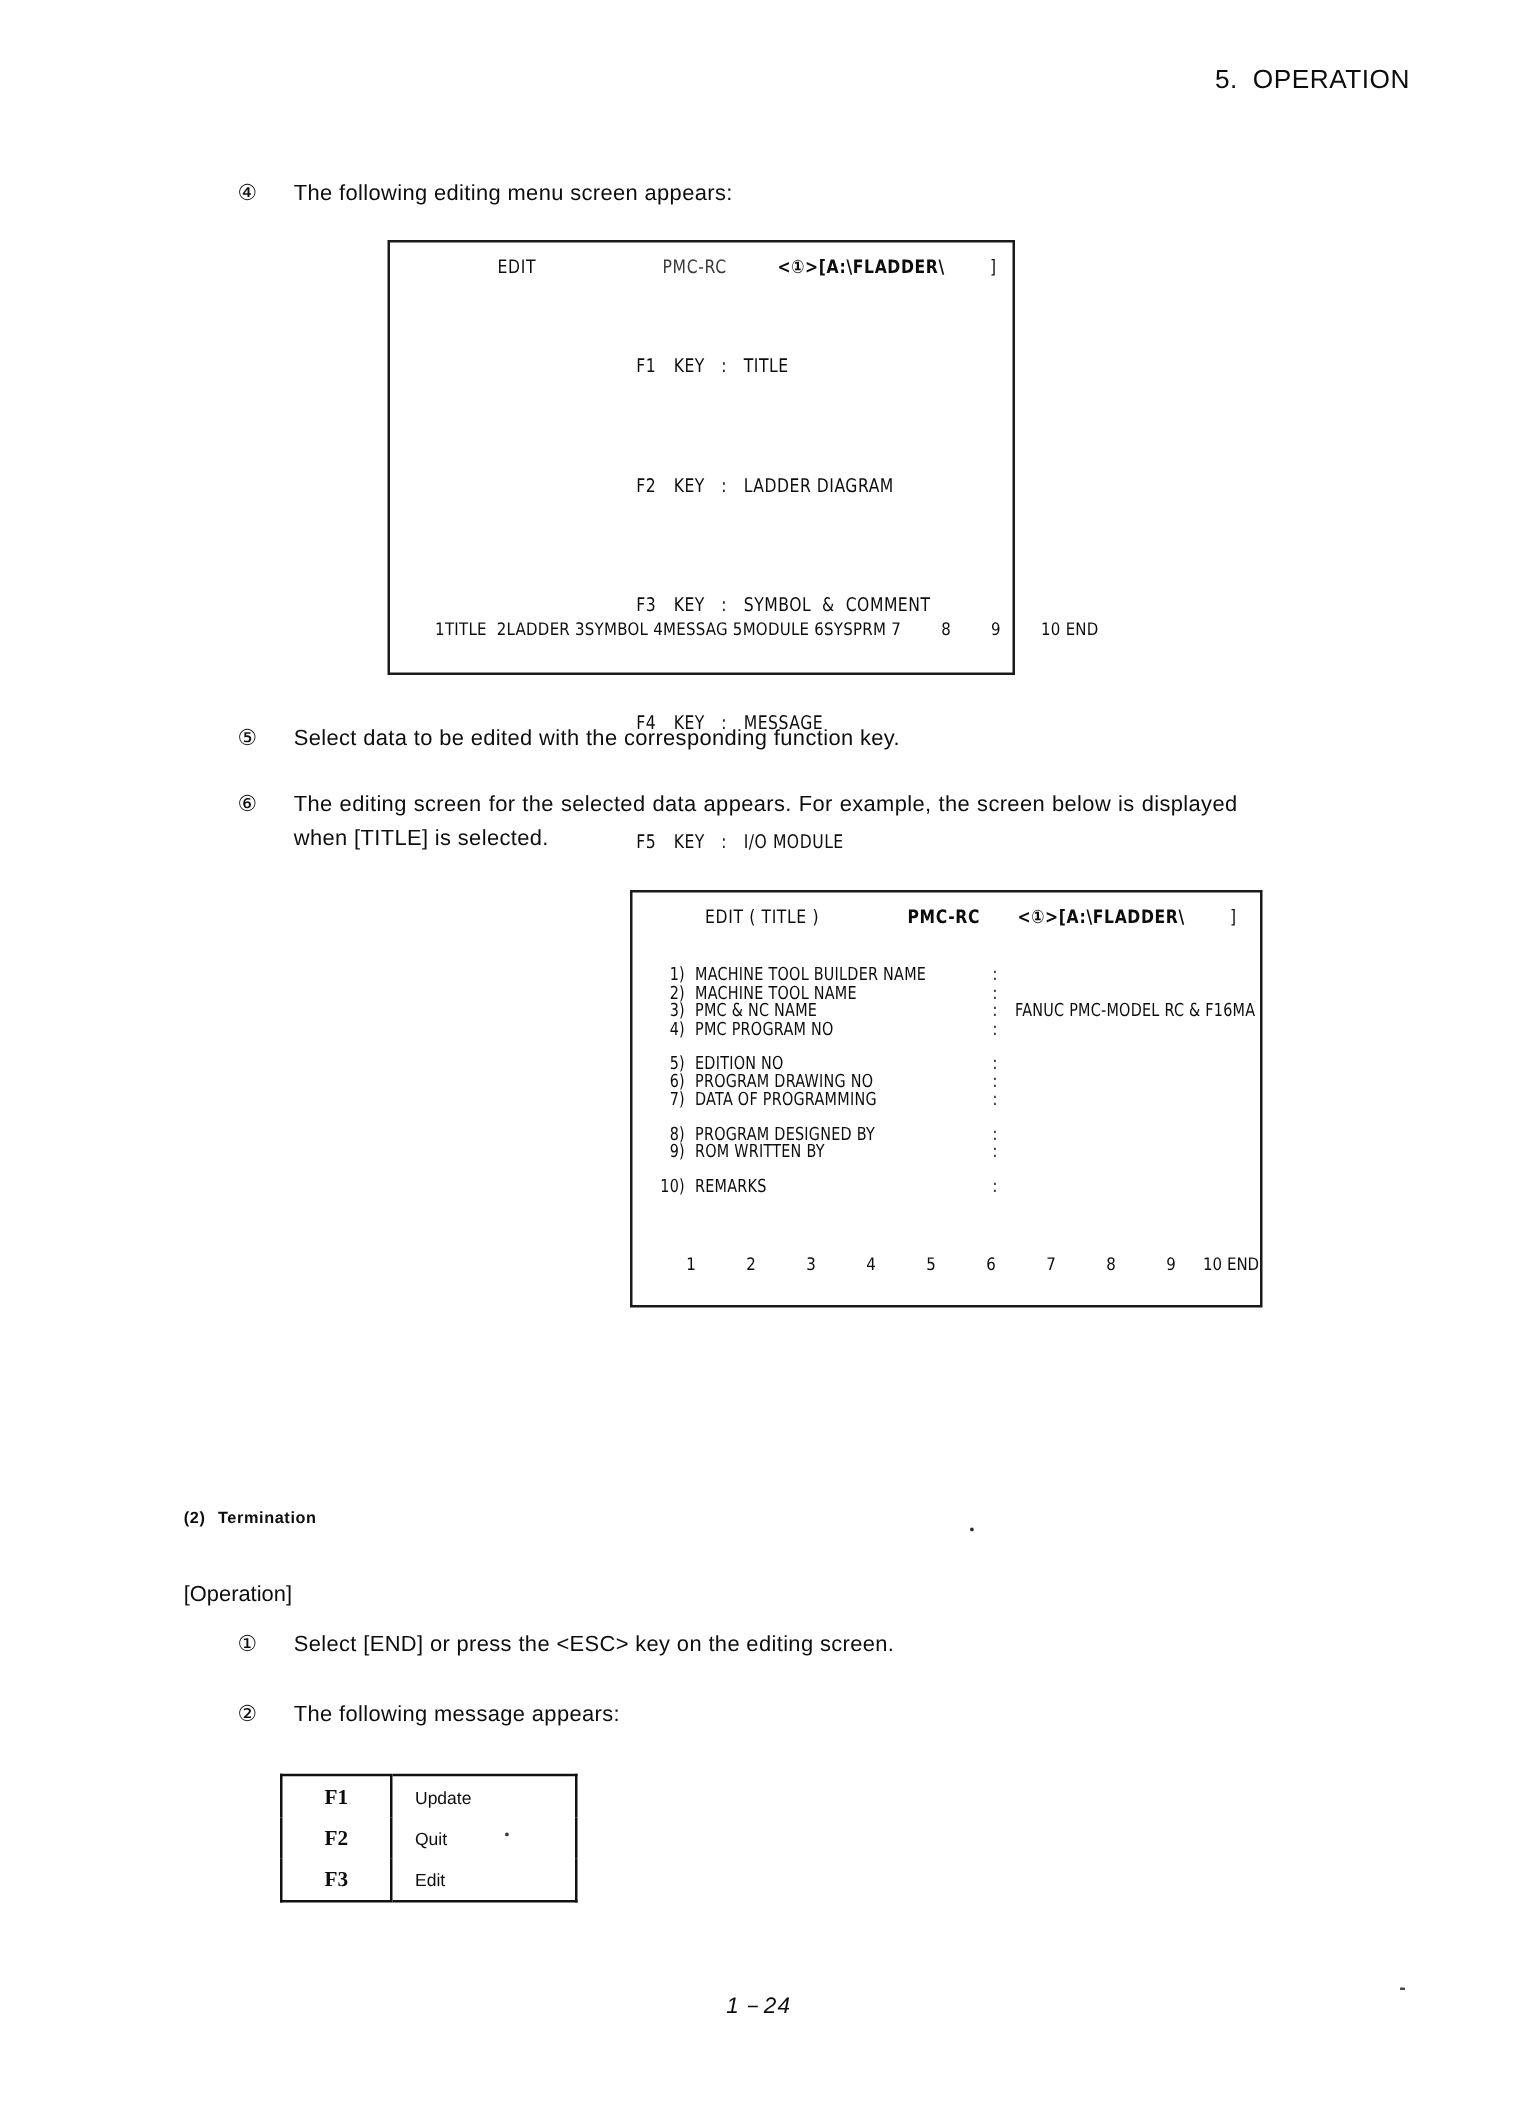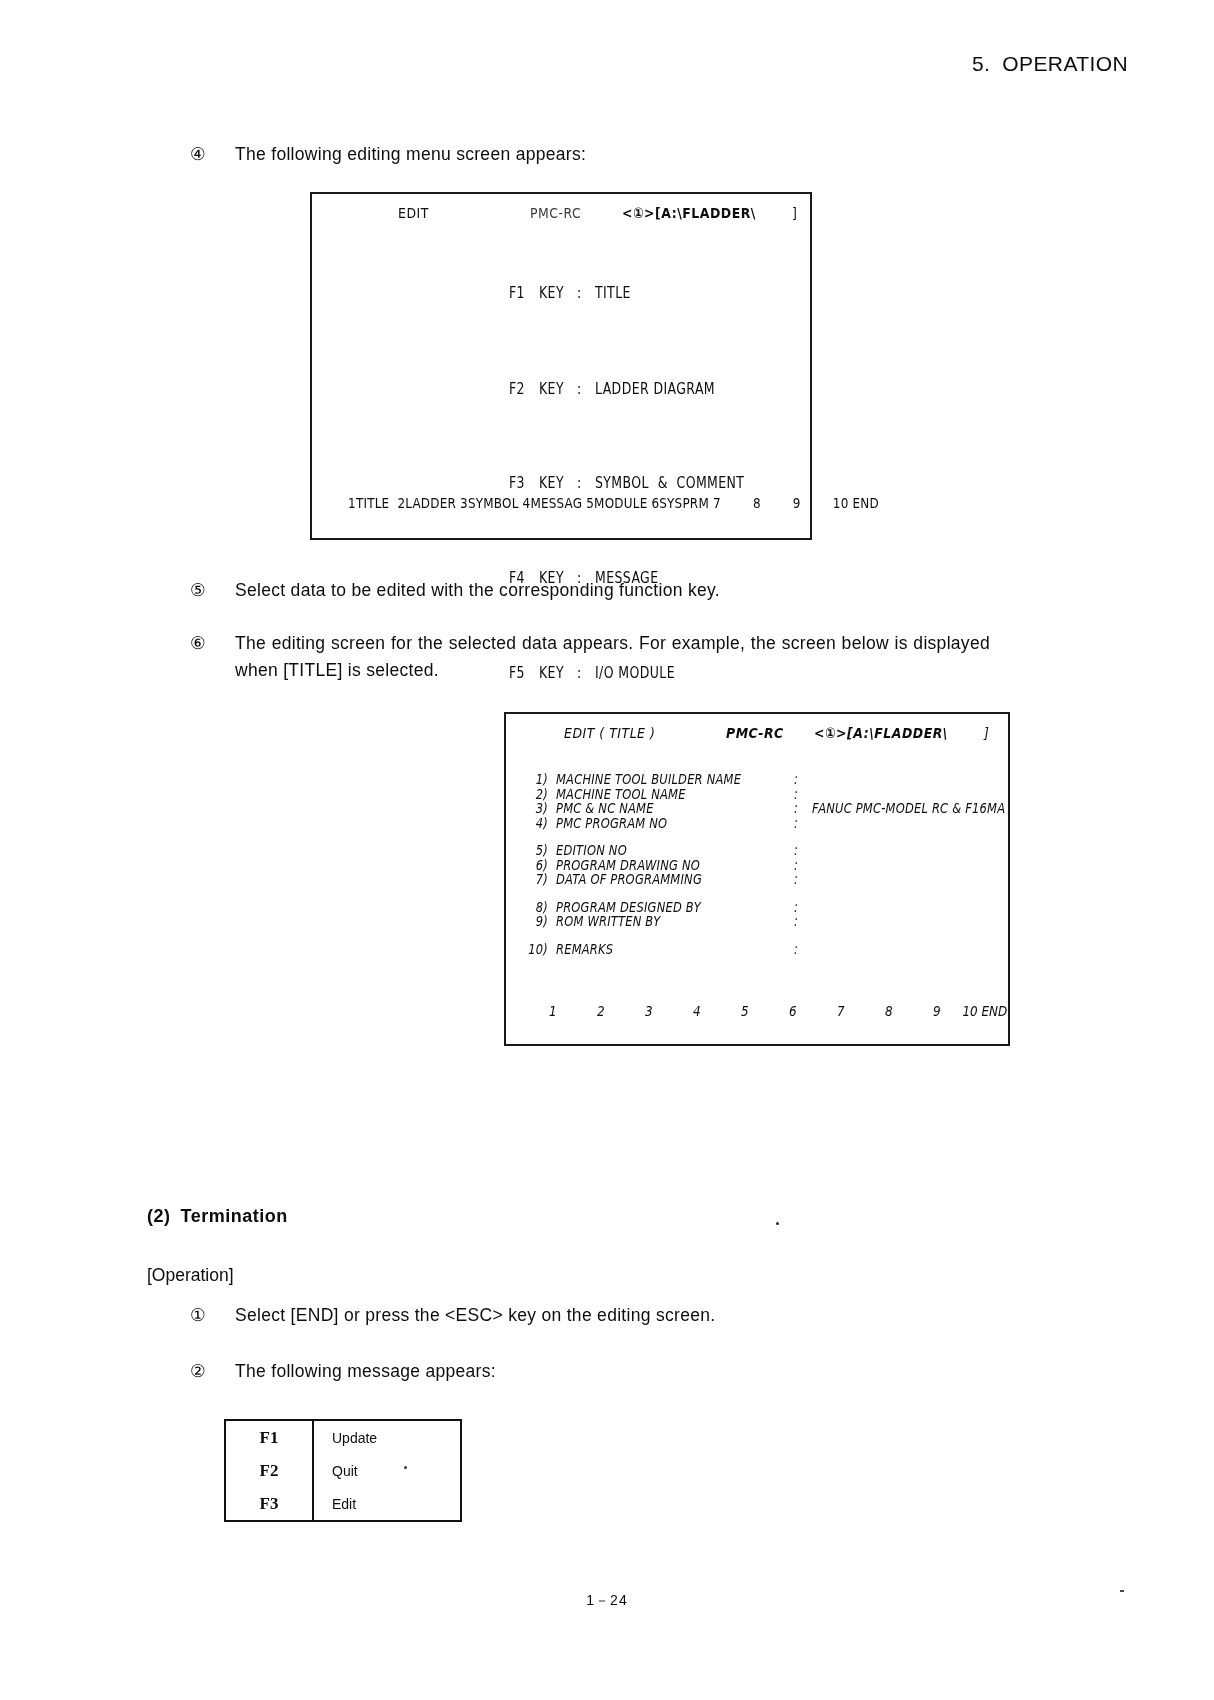--- a/index.html
+++ b/index.html
@@ -106,21 +106,20 @@
     transform: scaleY(1.15);
   }
   .softkeys .sk { padding-left: 12px; }
 
   
   .screen2 {
     left: 504px;
     top: 712px;
     width: 506px;
     height: 334px;
-    font-style: italic;
   }
   .scr2-title {
     position: absolute;
     top: 10px;
     left: 0;
     width: 100%;
     font-size: 12.5px;
     letter-spacing: 0.5px;
     transform: scaleY(1.18);
   }
@@ -164,21 +163,21 @@
     white-space: pre;
     transform: scaleY(1.15);
   }
   .softkeys2 .n2 { display: inline-block; width: 48px; text-align: center; }
 
   
   .sec-head {
     position: absolute;
     left: 147px;
     top: 1206px;
-    font-size: 18px;
+    font-size: 13px;
     font-weight: bold;
     letter-spacing: 0.5px;
   }
   .sec-head .sec-num { margin-right: 10px; }
   .op-label {
     position: absolute;
     left: 147px;
     top: 1265px;
     font-size: 17.5px;
   }
@@ -241,22 +240,23 @@
     font-size: 14px;
   }
 
   
   .footer {
     position: absolute;
     left: 0;
     top: 1592px;
     width: 100%;
     text-align: center;
-    font-size: 14px;
+    font-size: 18px;
     letter-spacing: 1px;
+    font-style: italic;
   }
 </style>
 </head>
 <body>
 
 <div class="page">
 
   <div class="hdr">
     <span class="num">5.</span><span>OPERATION</span>
   </div>

